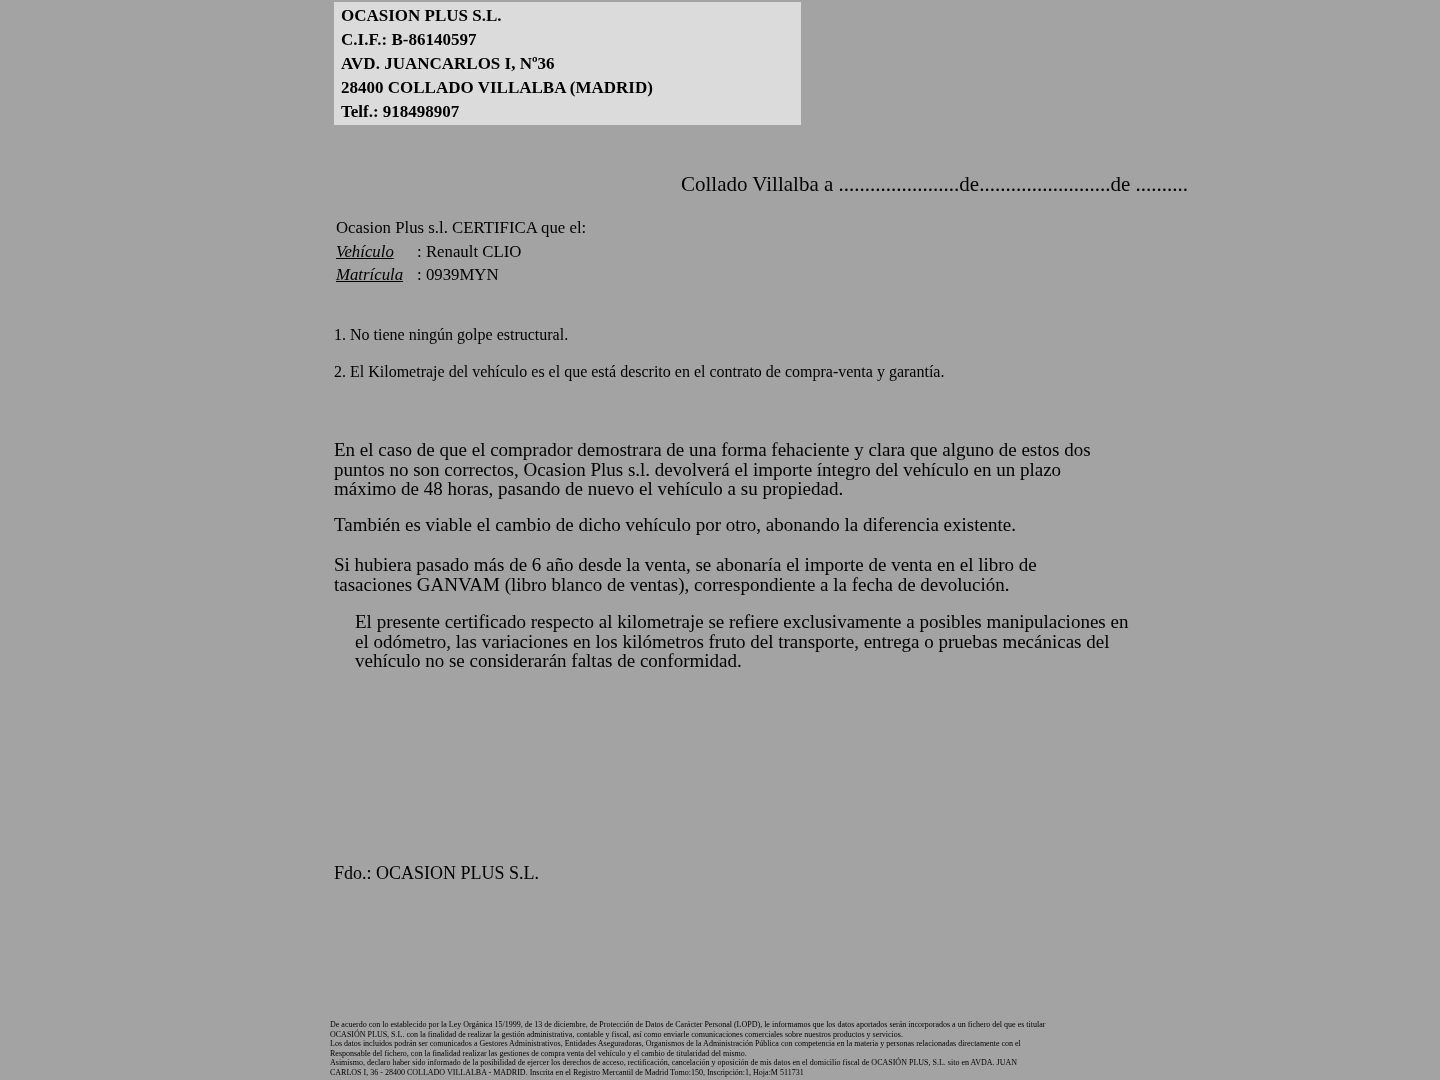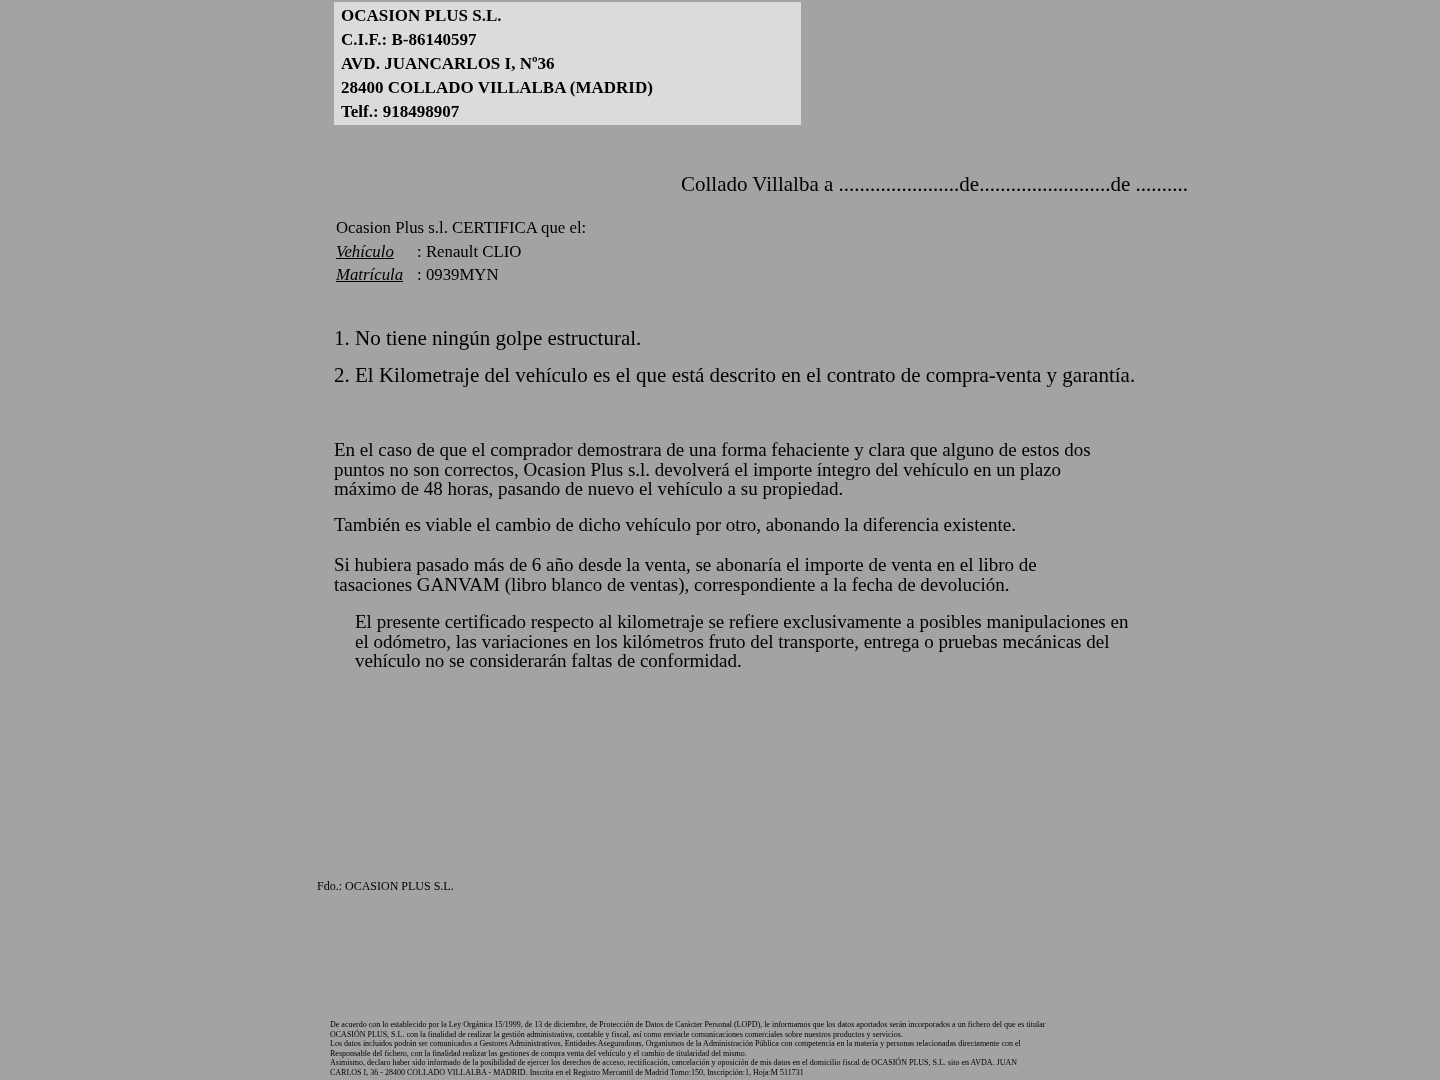--- a/index.html
+++ b/index.html
@@ -48,43 +48,42 @@
   }
   .certify .field .flabel {
     display: inline-block;
     width: 81px;
     text-decoration: underline;
     font-style: italic;
   }
   .point {
     position: absolute;
     left: 334px;
-    font-size: 21px;
+    font-size: 16px;
     white-space: nowrap;
   }
   .p1 { top: 326px; }
   .p2 { top: 363px; }
   .para {
     position: absolute;
     left: 334px;
     width: 775px;
     font-size: 19px;
     line-height: 19.7px;
   }
   .para1 { top: 440px; }
   .para2 { top: 515px; }
   .para3 { top: 555px; }
   .para4 { top: 612px; margin-left: 21px; }
   .signature {
     position: absolute;
-    left: 317px;
+    left: 334px;
     top: 863px;
-    font-size: 12px;
+    font-size: 18px;
     white-space: nowrap;
-    margin-top: 16px;
   }
   .legal {
     position: absolute;
     left: 330px;
     top: 1020px;
     width: 790px;
     font-size: 8px;
     line-height: 9.6px;
   }
   .legal .lline {

